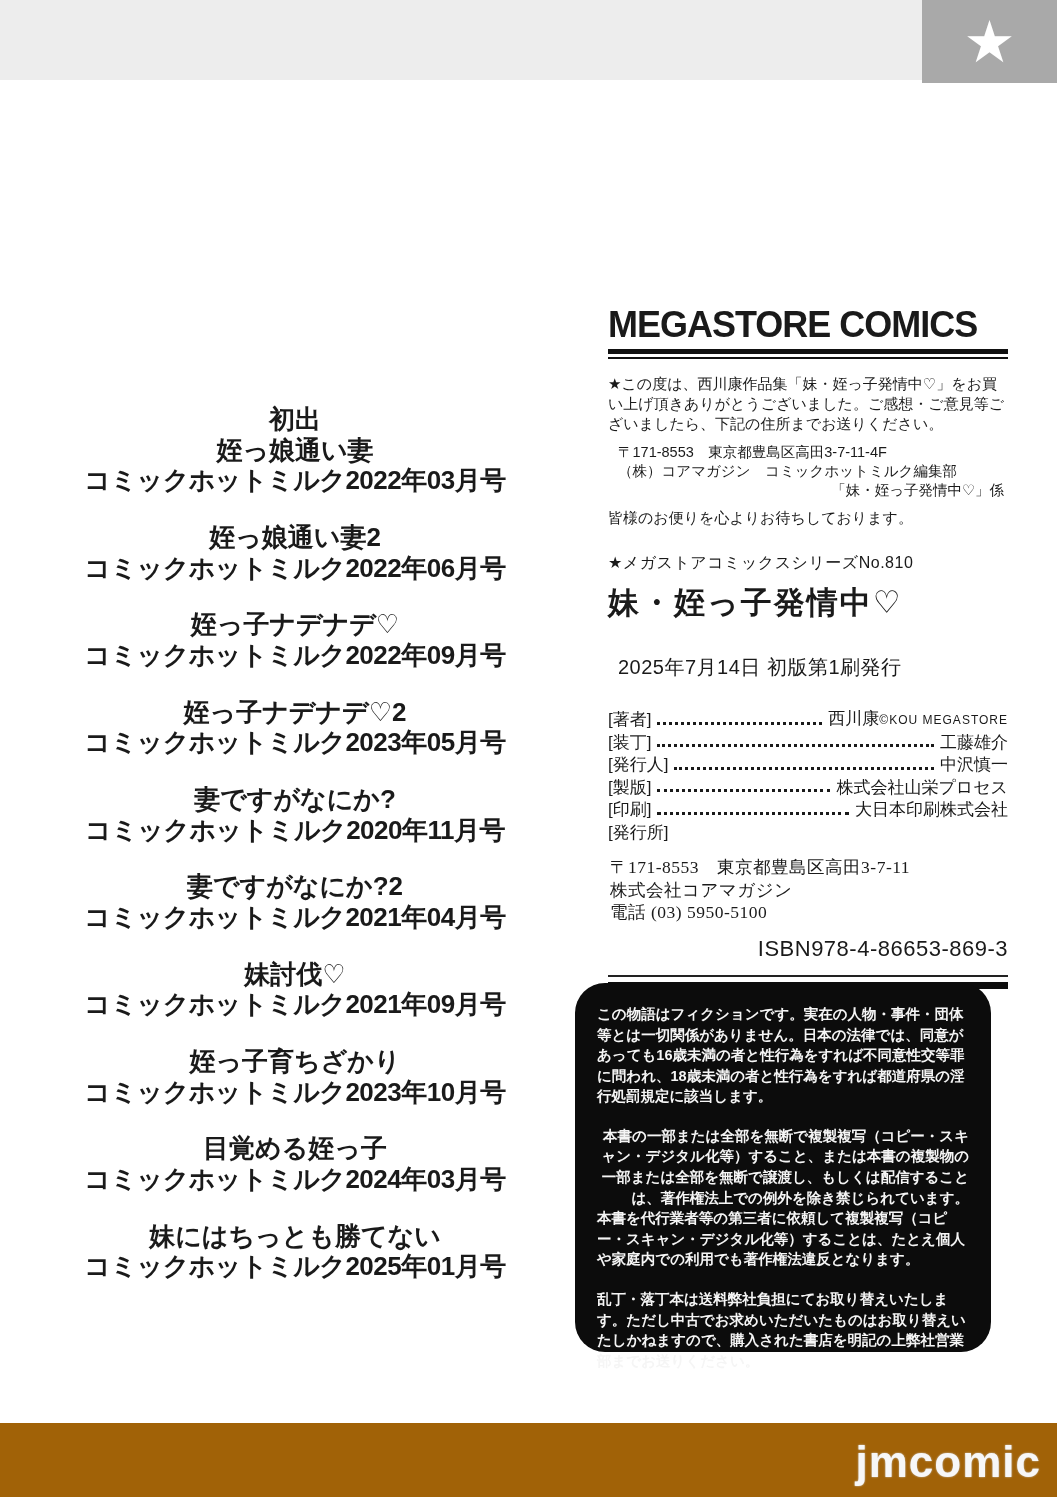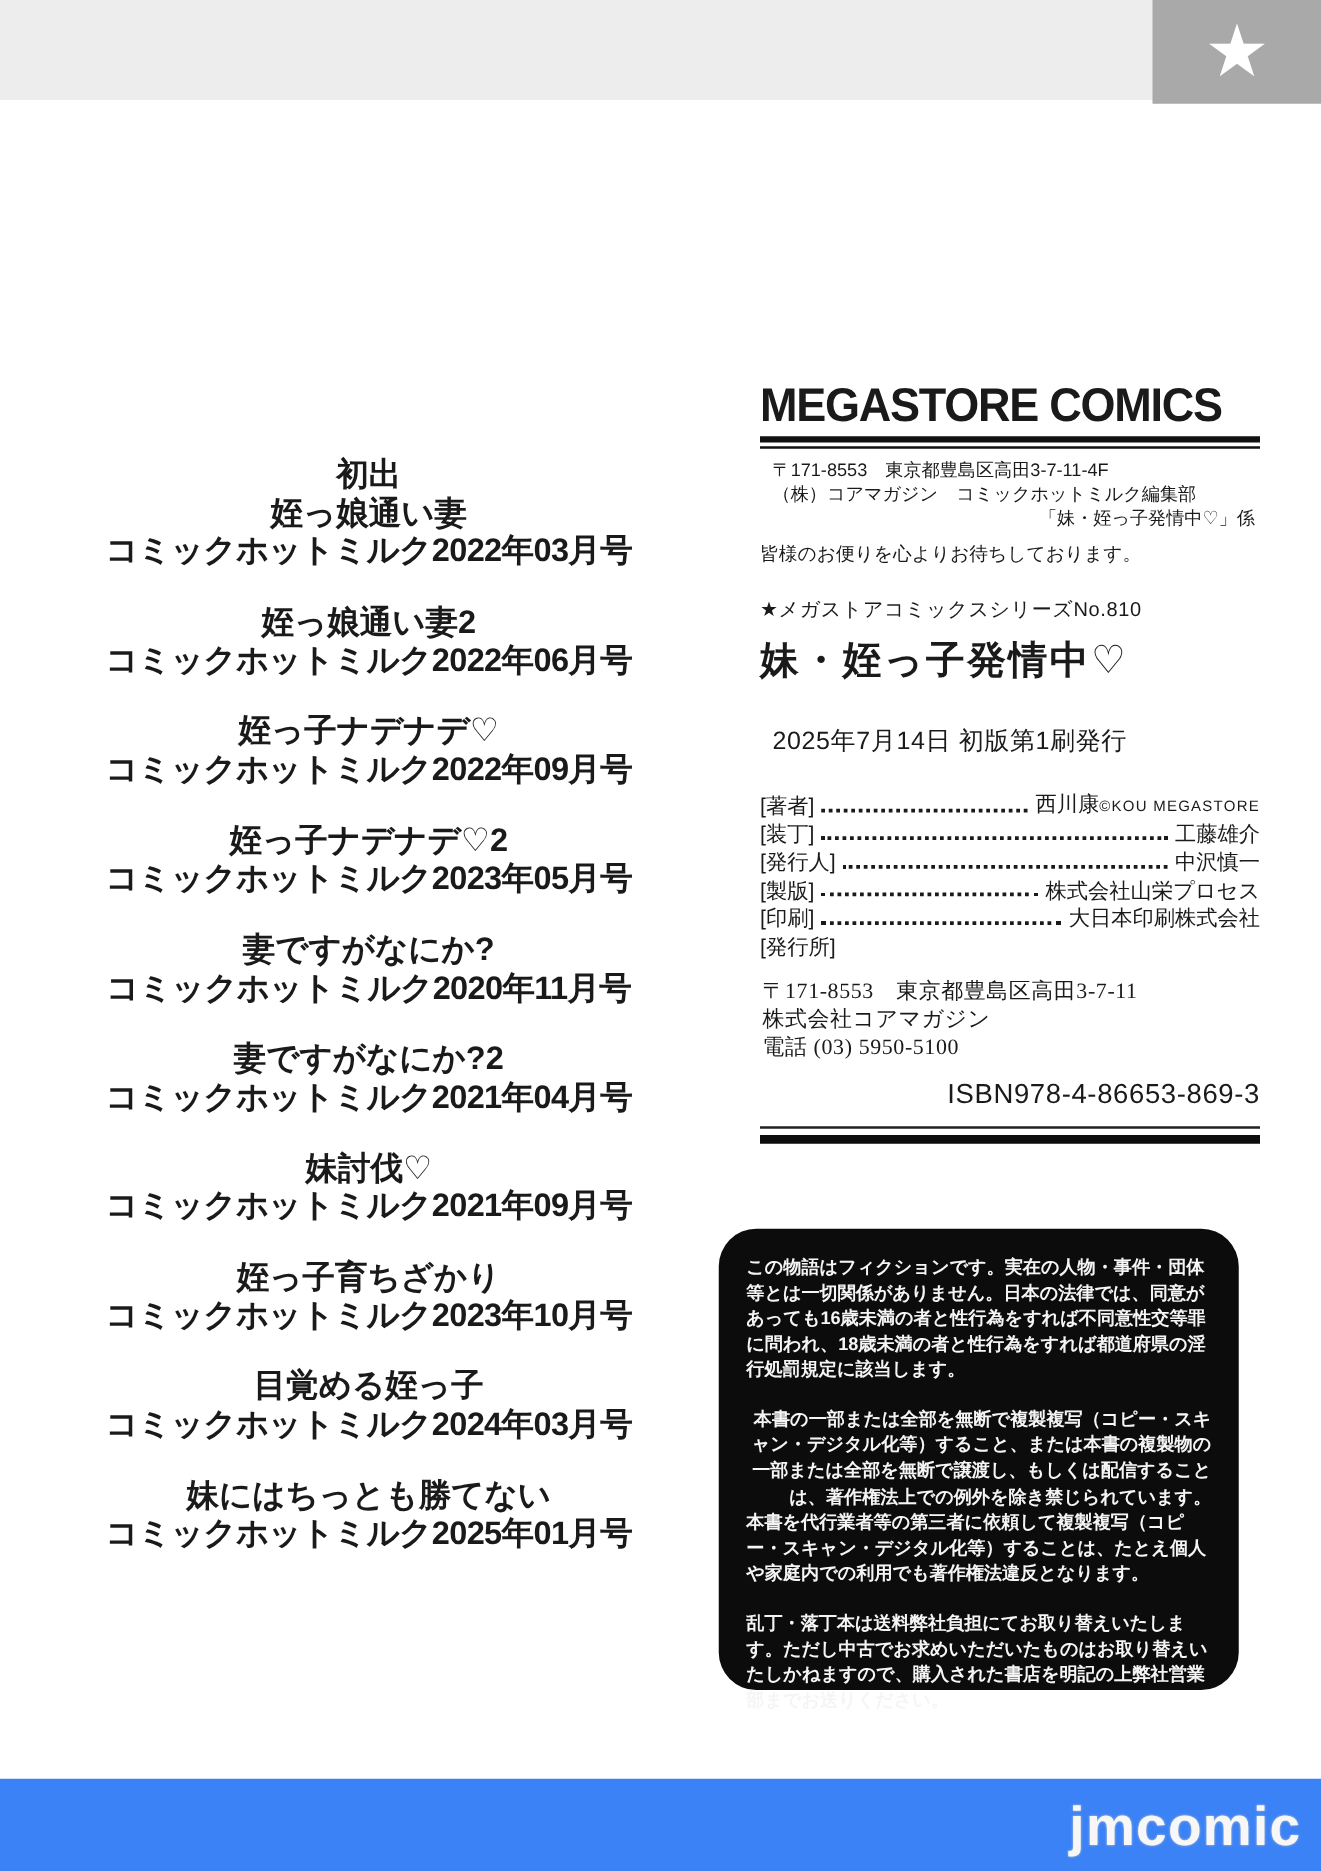--- a/index.html
+++ b/index.html
@@ -18,31 +18,31 @@
     position: absolute; top:0; left:0; width:1057px; height:80px;
     background:#ededed;
   }
   .star-box {
     position: absolute; top:0; left:922px; width:135px; height:83px;
     background:#a9a9a9; display:flex; align-items:center; justify-content:center;
   }
   .star-box .star { color:#ffffff; font-size:58px; line-height:1; }
   .bottom-bar {
     position:absolute; top:1423px; left:0; width:1057px; height:74px;
-    background:#3b82f6;
+    background:#a16207;
   }
   .watermark {
     position:absolute; right:16px; top:14px;
     font-size:44px; font-weight:bold; letter-spacing:1px;
     color:#f7f7f7; text-shadow:0 0 2px #cccccc;
   }
 
   
   .left-col {
-    position:absolute; left:52px; top:364px; width:486px;
+    position:absolute; left:52px; top:404px; width:486px;
     text-align:center; font-weight:bold; line-height:1.18;
   }
   .fp-heading { font-size:26px; }
   .work { margin-bottom:26px; }
   .work-title { font-size:26px; }
   .work-mag { font-size:26px; letter-spacing:-0.5px; }
 
   
   .right-col { position:absolute; left:608px; top:302px; width:400px; }
   .brand {
@@ -141,20 +141,21 @@
       <div class="work-title">妹にはちっとも勝てない</div>
       <div class="work-mag">コミックホットミルク2025年01月号</div>
     </div>
   </div>
 
   <div class="right-col">
     <div class="brand">MEGASTORE COMICS</div>
     <div class="brand-rule-thick"></div>
     <div class="brand-rule-thin"></div>
 
+    <div class="thanks">★この度は、西川康作品集「妹・姪っ子発情中♡」をお買い上げ頂きありがとうございました。ご感想・ご意見等ございましたら、下記の住所までお送りください。</div>
 
     <div class="editorial-address">
       <div>〒171-8553　東京都豊島区高田3-7-11-4F</div>
       <div>（株）コアマガジン　コミックホットミルク編集部</div>
       <div class="ed-care">「妹・姪っ子発情中♡」係</div>
     </div>
 
     <div class="letters-note">皆様のお便りを心よりお待ちしております。</div>
 
     <div class="series">★メガストアコミックスシリーズNo.810</div>

